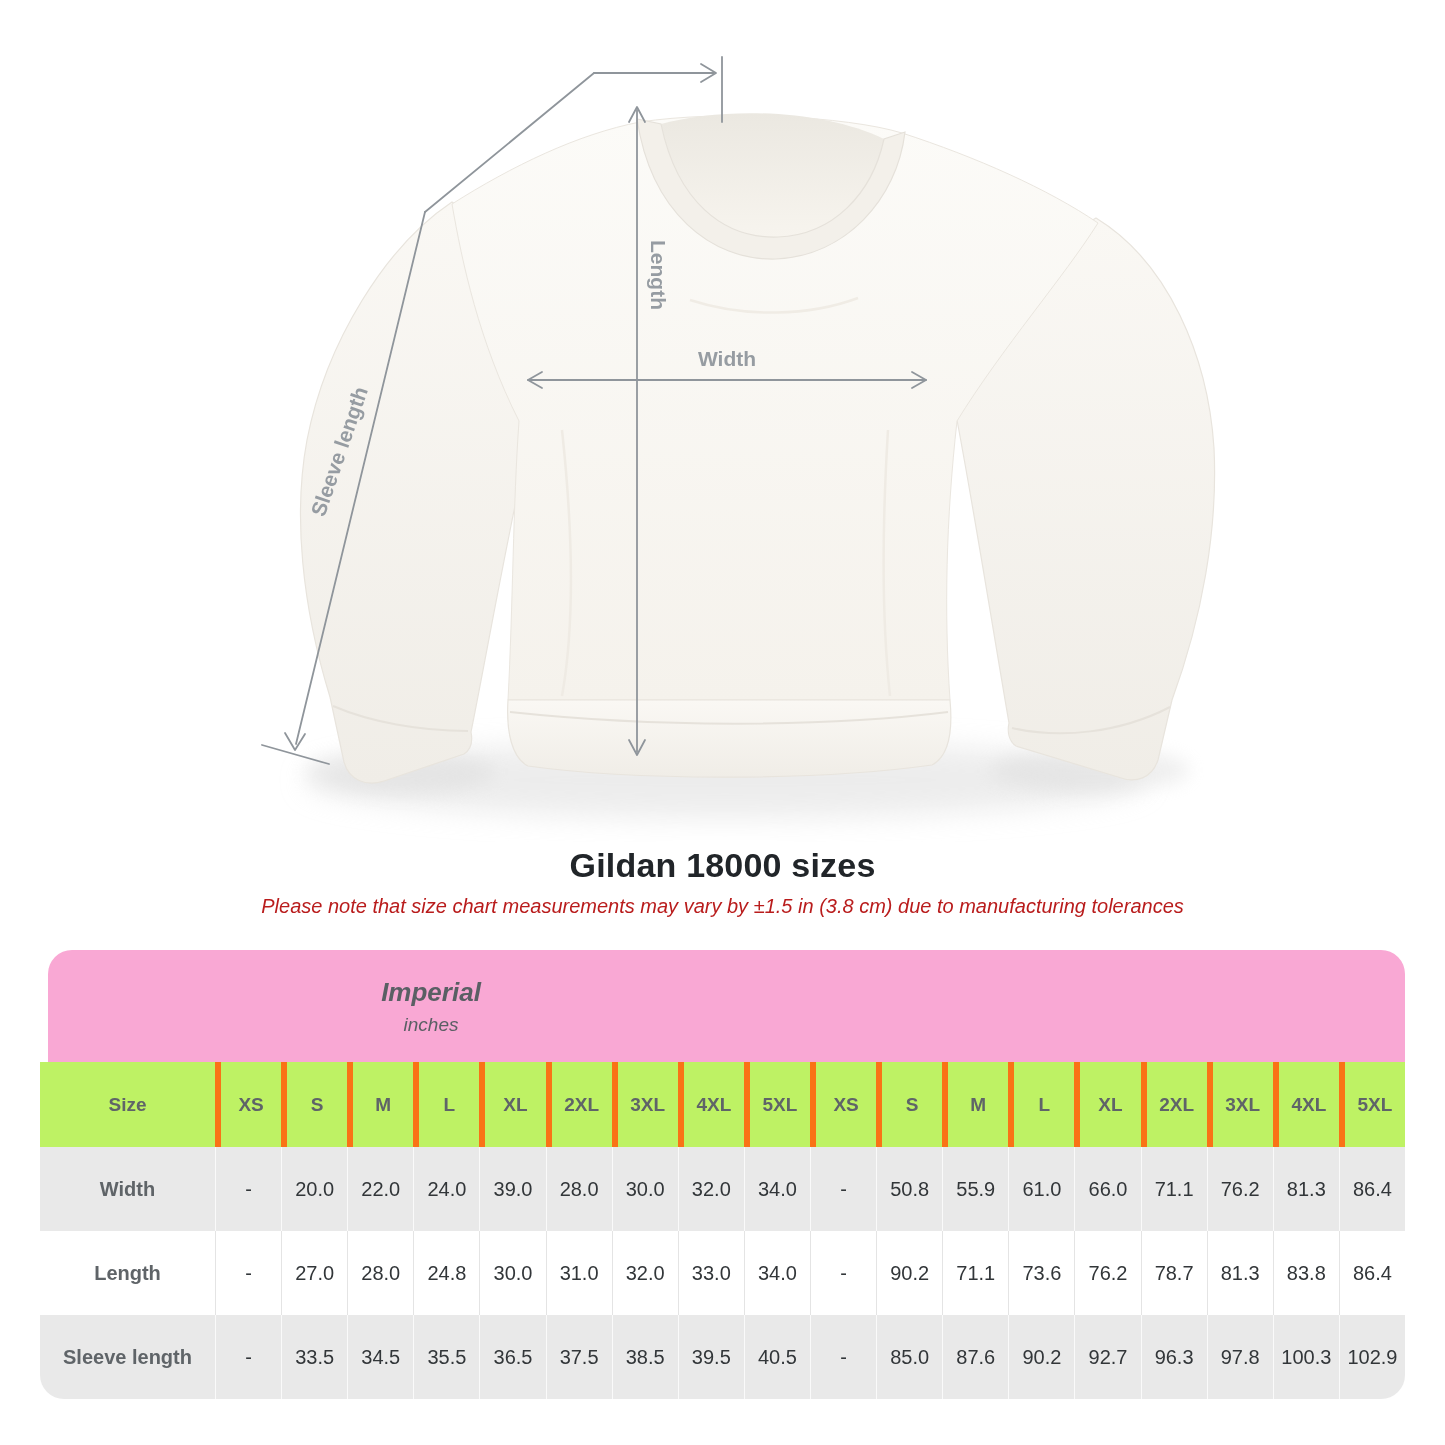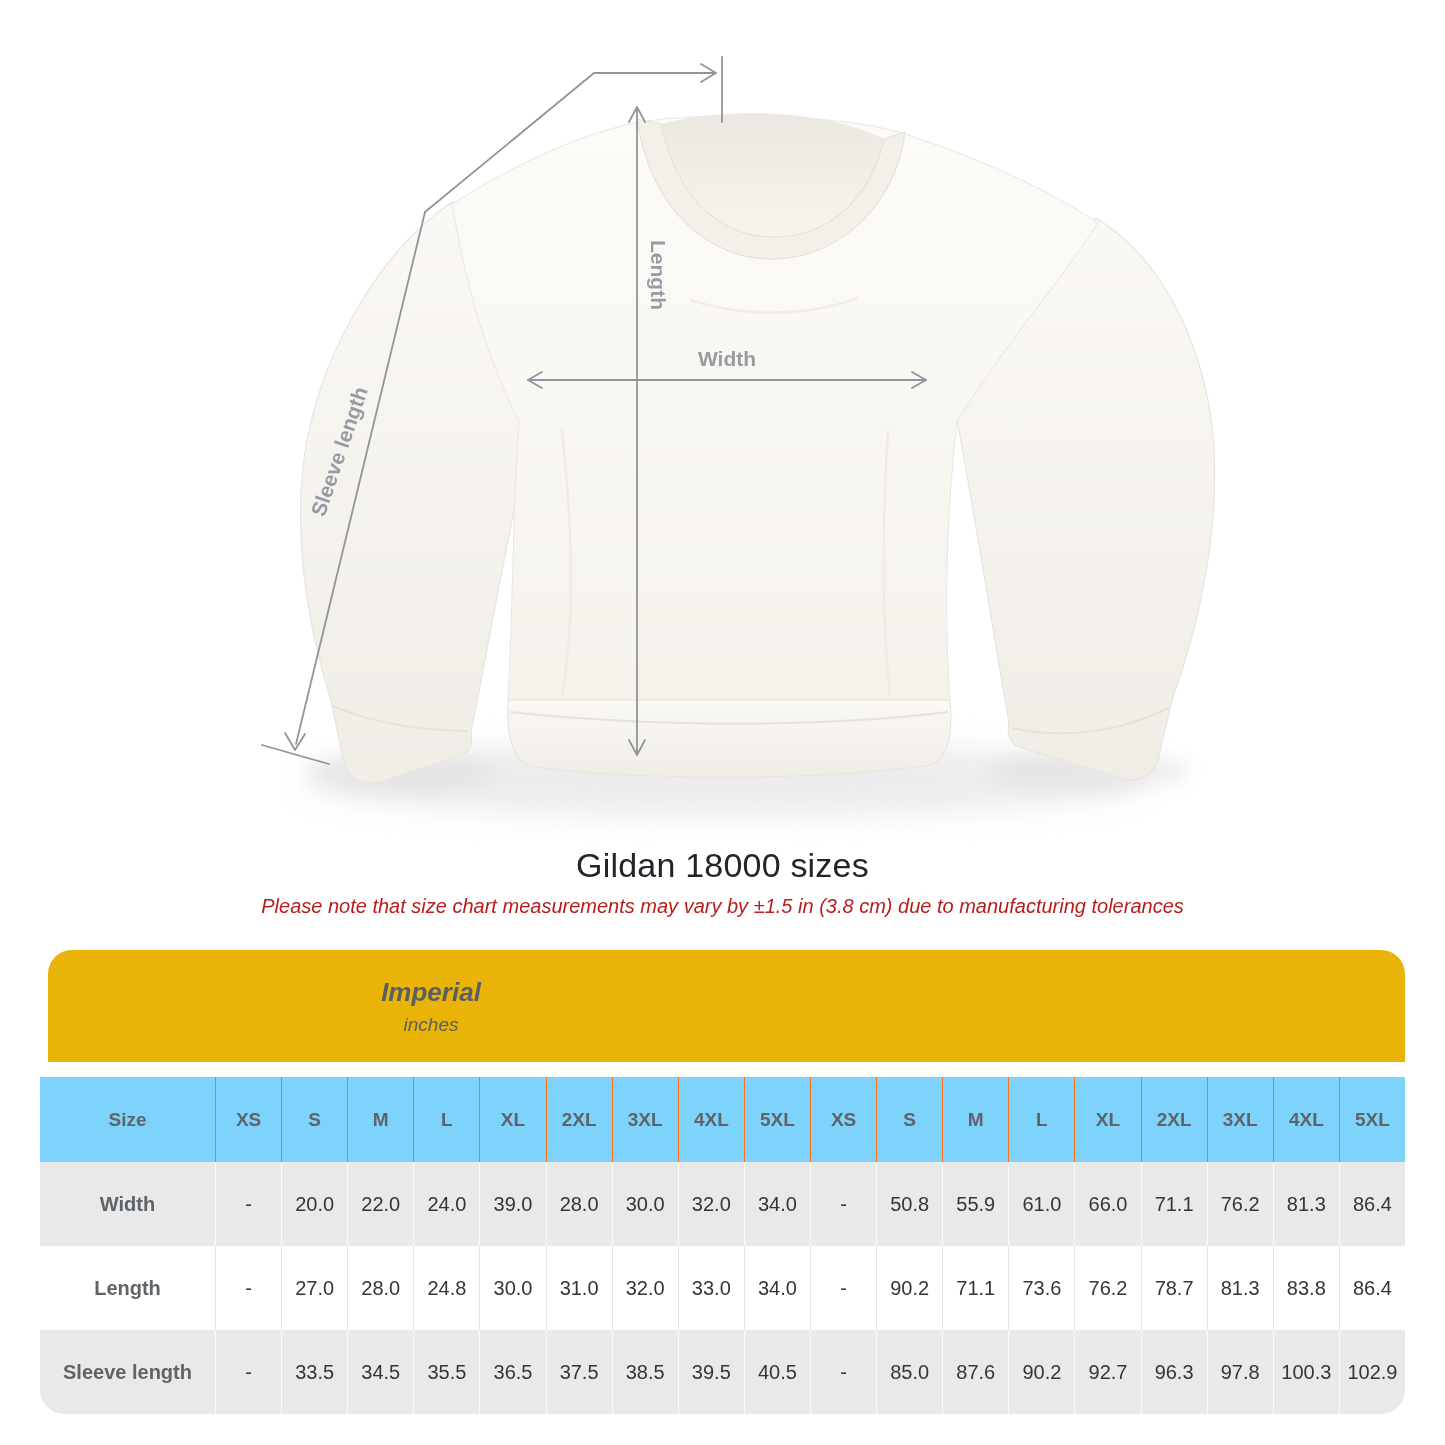--- a/index.html
+++ b/index.html
@@ -4,40 +4,40 @@
 <style>
   html,body{margin:0;padding:0;background:#ffffff;}
   body{width:1445px;height:1445px;overflow:hidden;font-family:"Liberation Sans",sans-serif;}
   .page{width:1445px;height:1445px;position:relative;background:#ffffff;}
 
   
   .hero{width:1445px;height:842px;position:relative;}
   .hero svg{display:block;}
 
   
-  .page-title{margin:4px 0 0 0;text-align:center;font-size:34px;font-weight:normal;color:#212529;letter-spacing:.2px;}
+  .page-title{margin:4px 0 0 0;text-align:center;font-size:34px;font-weight:bold;color:#212529;letter-spacing:.2px;}
   .tol-note{margin:10px 0 0 0;text-align:center;font-style:italic;font-size:20px;color:#b91c1c;}
 
   
   .tbl{position:absolute;left:40px;top:950px;width:1365px;}
-  .band{display:flex;height:112px;background:#eab308;border-radius:24px 24px 0 0;margin-left:8px;}
+  .band{display:flex;height:112px;background:#f9a8d4;border-radius:24px 24px 0 0;margin-left:8px;}
   .bgroup{display:flex;flex-direction:column;align-items:center;justify-content:center;gap:6px;}
   .bgroup.imp{width:calc(50% + 87.5px);}
   .bgroup.met{width:calc(50% - 87.5px);}
   .btitle{font-size:26px;font-weight:bold;font-style:italic;color:#5a5f64;}
   .bunit{font-size:19px;font-style:italic;color:#5a5f64;}
 
   .grid{display:grid;grid-template-columns:175px repeat(18,1fr);}
   .grid > div{display:flex;align-items:center;justify-content:center;}
-  .hc{height:85px;font-size:19px;font-weight:bold;color:#5f6468;background:#7dd3fc;margin-top:15px;}
+  .hc{height:85px;font-size:19px;font-weight:bold;color:#5f6468;background:#bef264;}
   .lab{height:84px;font-size:20px;font-weight:bold;color:#5f6468;}
   .val{height:84px;font-size:20px;color:#323639;}
   .gray{background:#e9e9e9;}
   .white{background:#ffffff;}
-  .hc.sep{border-left:1px solid #f97316;}
+  .hc.sep{border-left:6px solid #f97316;}
   .val.sep.white{border-left:1px solid #e4e4e4;}
   .val.sep.gray{border-left:1px solid rgba(255,255,255,.75);}
   .lab.last{border-radius:0 0 0 24px;}
   .grid > div:last-child{border-radius:0 0 24px 0;}
 </style>
 </head>
 <body>
 
 <div class="page">
 

